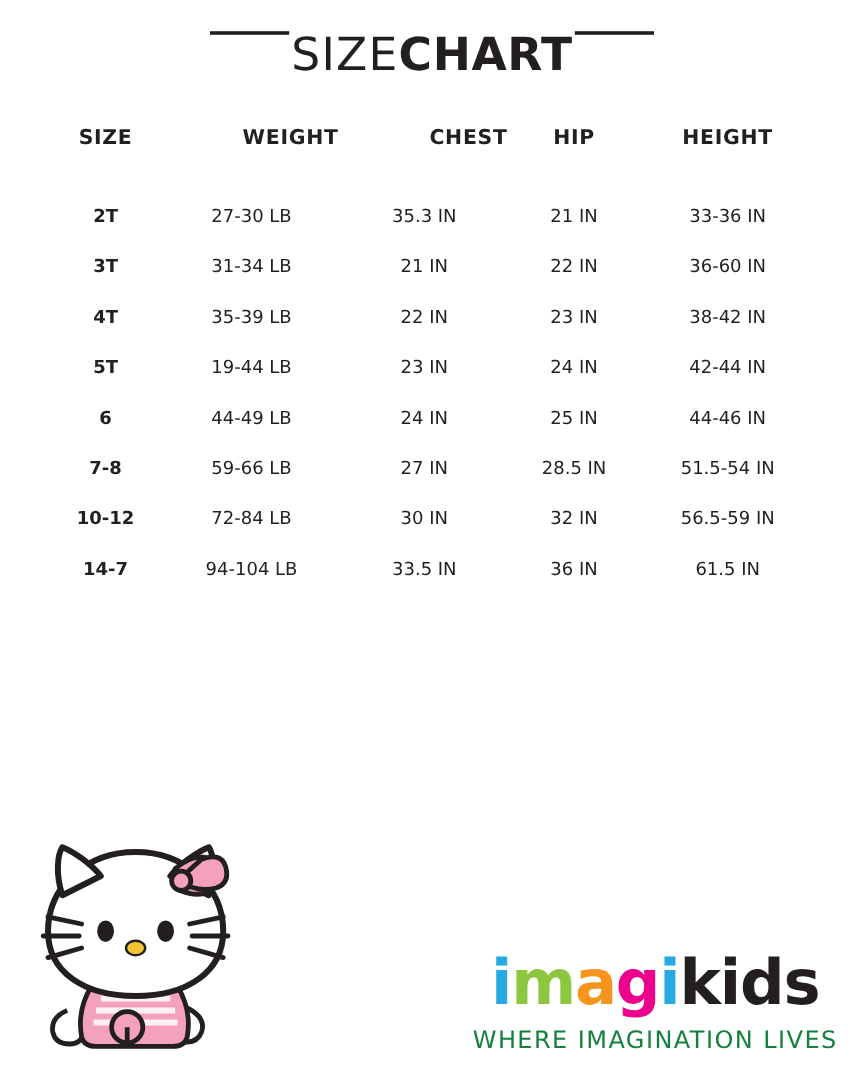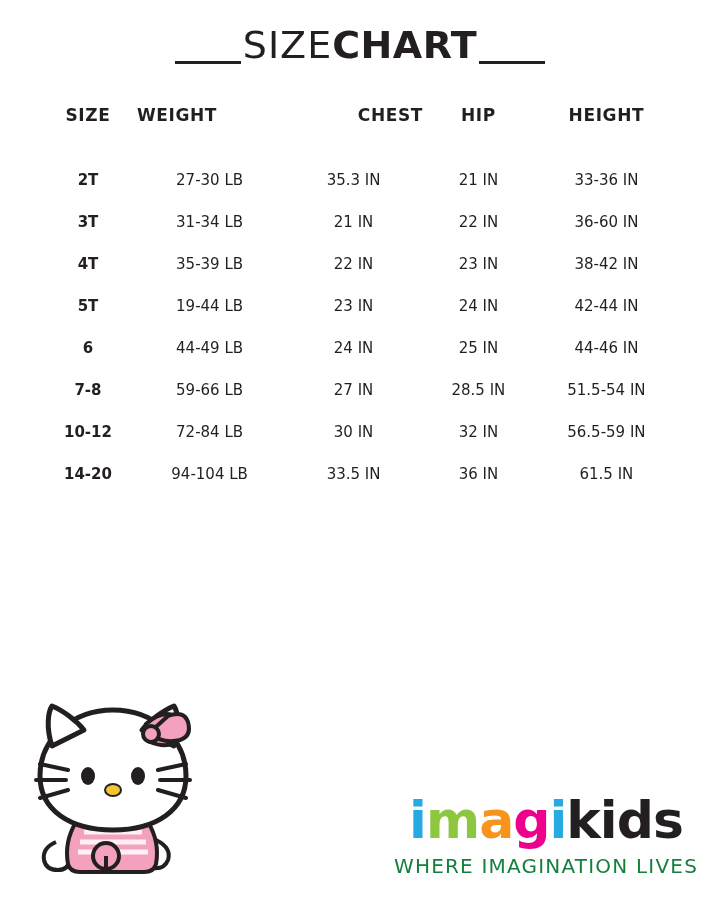--- a/index.html
+++ b/index.html
@@ -12,21 +12,21 @@
     background: #ffffff;
     font-family: "DejaVu Sans", sans-serif;
     color: #231f20;
     overflow: hidden;
     position: relative;
   }
 
   
   .title-row {
     display: flex;
-    align-items: flex-end;
+    align-items: flex-start;
     justify-content: center;
     gap: 2px;
     padding-top: 26px;
     padding-bottom: 4px;
   }
   .title-rule {
     height: 3px;
     background: #231f20;
     width: 66px;
     flex: none;
@@ -74,21 +74,21 @@
     font-size: 15px;
   }
   
   col.c-size   { width: 15%; }
   col.c-weight { width: 23%; }
   col.c-chest  { width: 22%; }
   col.c-hip    { width: 17%; }
   col.c-height { width: 23%; }
 
   th.h-size   { text-align: center; }
-  th.h-weight { text-align: left; }
+  th.h-weight { text-align: right; }
   th.h-chest  { text-align: right; }
   th.h-hip    { text-align: center; }
   th.h-height { text-align: center; }
 
   
   .bottom {
     position: absolute;
     left: 0;
     right: 0;
     bottom: 0;
@@ -201,21 +201,21 @@
         <td>51.5-54 IN</td>
       </tr>
       <tr>
         <td class="size-cell">10-12</td>
         <td>72-84 LB</td>
         <td>30 IN</td>
         <td>32 IN</td>
         <td>56.5-59 IN</td>
       </tr>
       <tr>
-        <td class="size-cell">14-20</td>
+        <td class="size-cell">14-7</td>
         <td>94-104 LB</td>
         <td>33.5 IN</td>
         <td>36 IN</td>
         <td>61.5 IN</td>
       </tr>
     </tbody>
   </table>
 </div>
 
 <div class="bottom">

